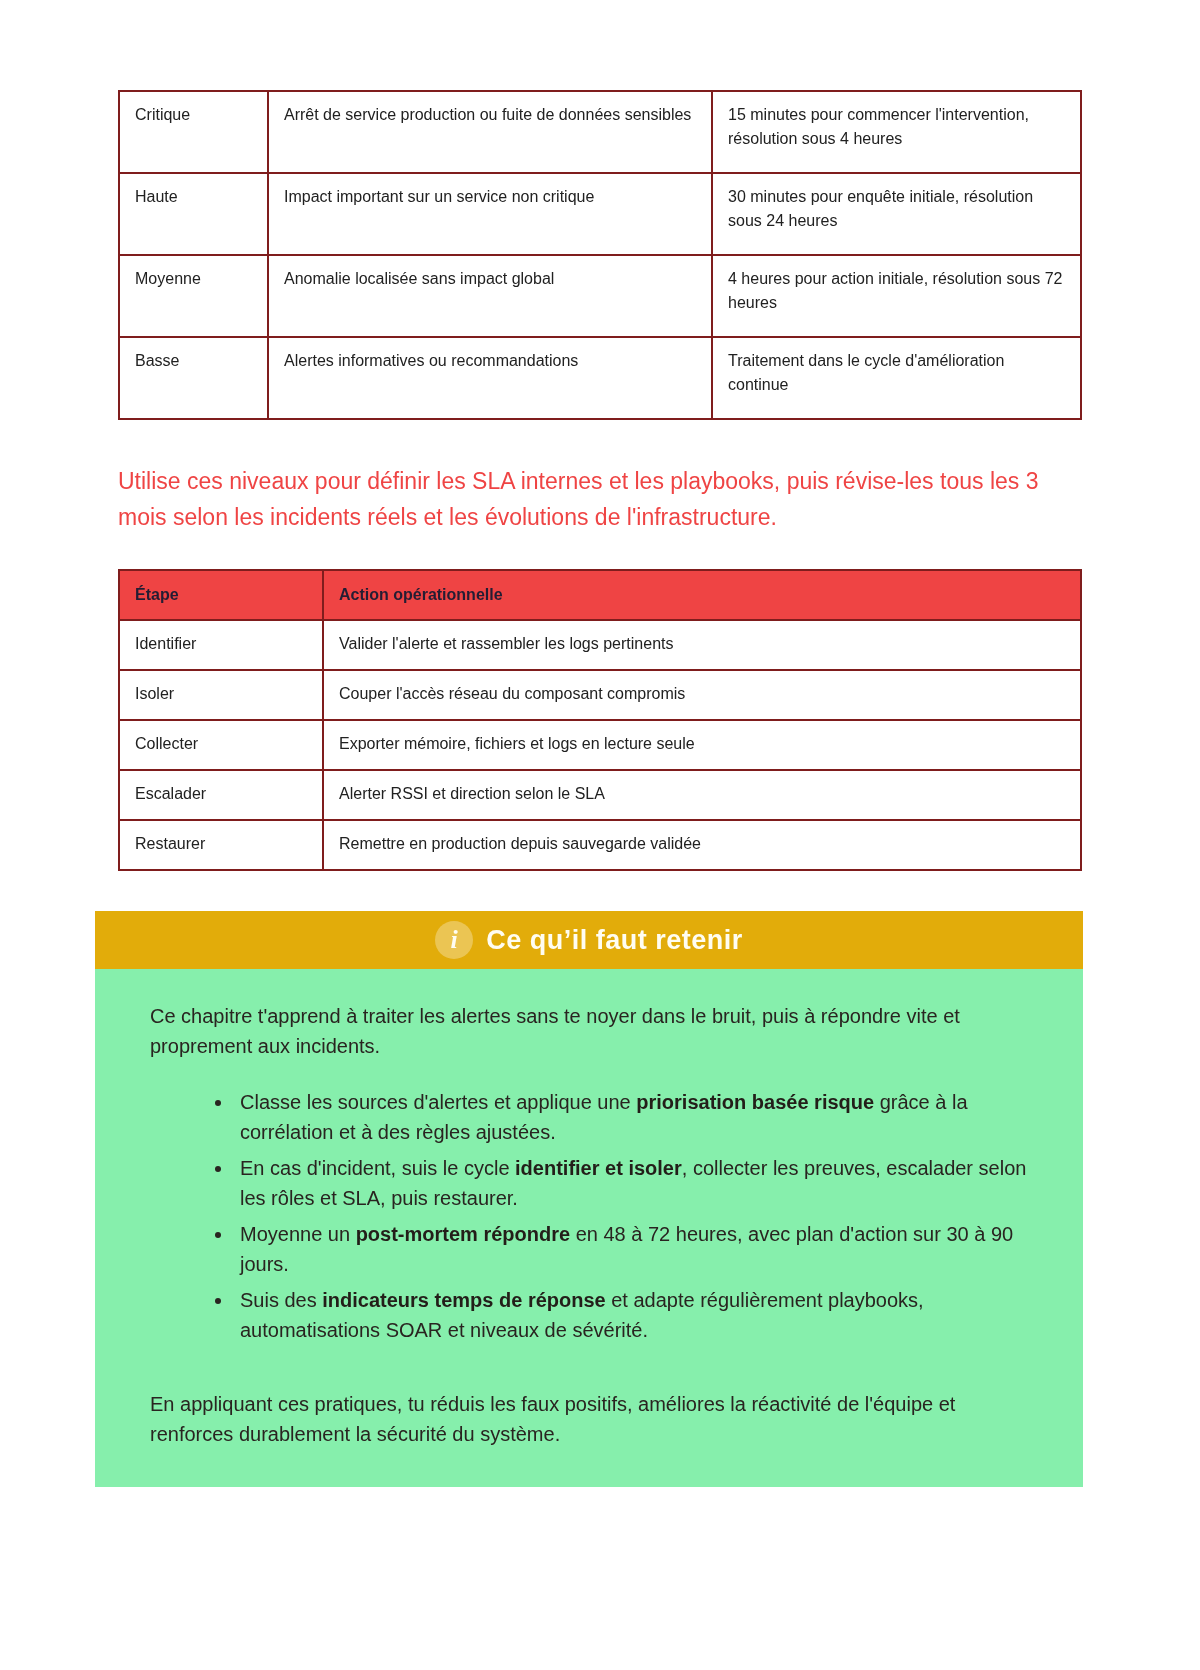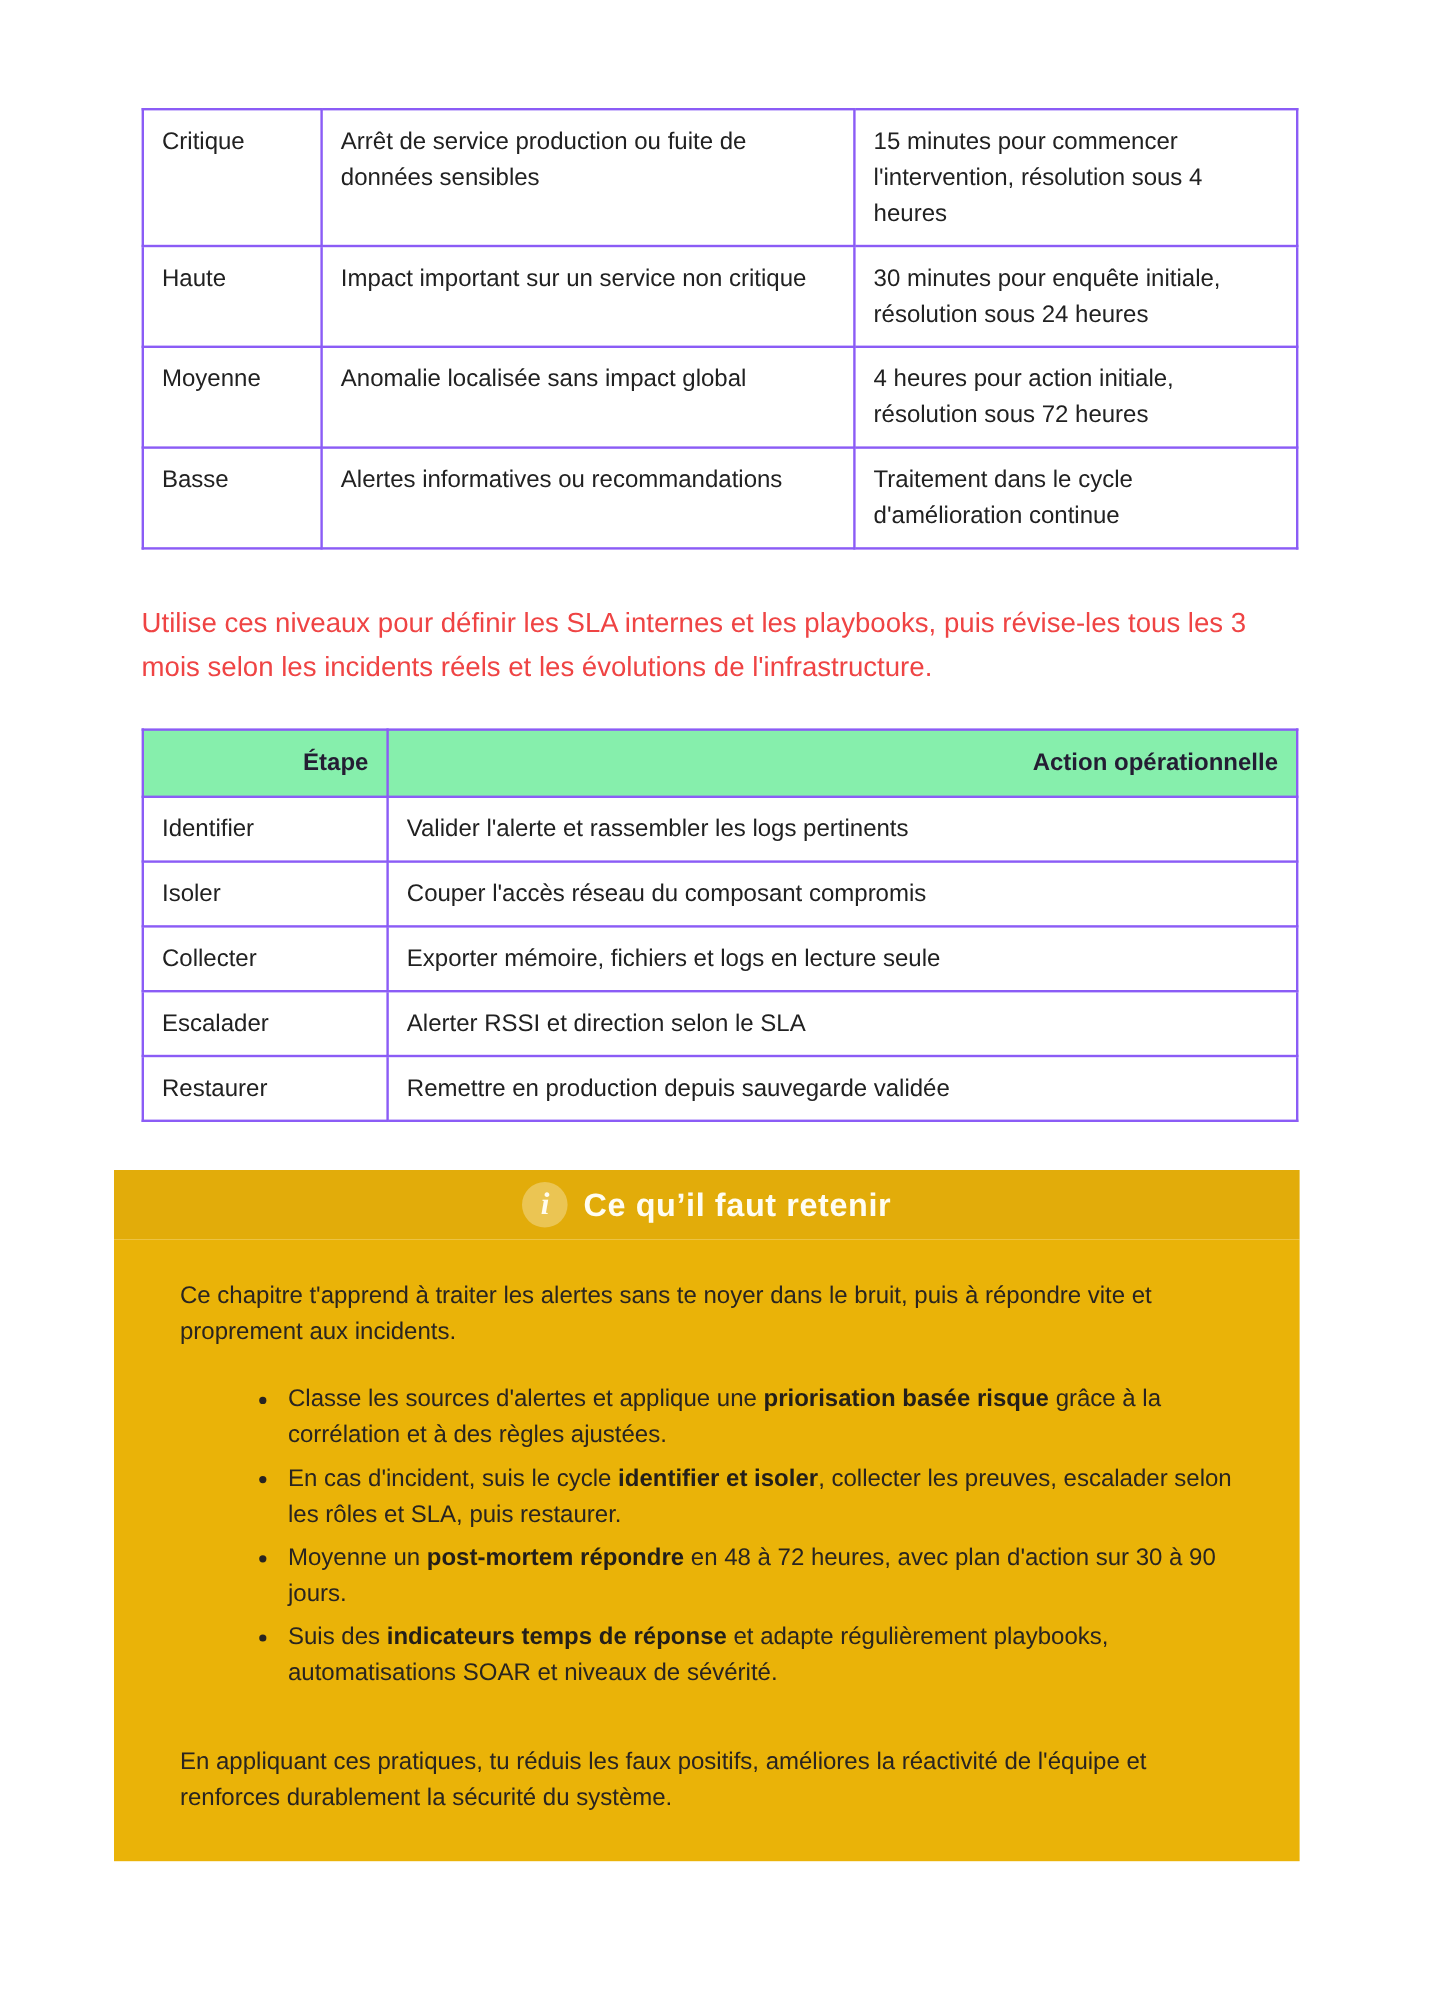--- a/index.html
+++ b/index.html
@@ -6,33 +6,33 @@
   body{
     width:1200px;height:1670px;overflow:hidden;background:#ffffff;
     font-family:"Liberation Sans",sans-serif;color:#212121;
     -webkit-font-smoothing:antialiased;
   }
   .page{box-sizing:border-box;padding:90px 118px 0 118px;}
 
   
   table{border-collapse:collapse;width:100%;table-layout:fixed;}
   td,th{
-    border:2px solid #8b5cf6;
+    border:2px solid #7f1d1d;
     padding:11px 15px;
-    font-size:20px;line-height:1.5;
+    font-size:16px;line-height:1.5;
     vertical-align:top;text-align:left;
     overflow-wrap:break-word;
   }
   .severity-table td.col-level{width:117px;}
   .severity-table td.col-desc{width:412px;}
   .severity-table td{height:58px;}
 
   .steps-table{margin-top:34px;}
   .steps-table th{
-    background:#86efac;color:#241d33;font-weight:bold;text-align:right;
+    background:#ef4444;color:#241d33;font-weight:bold;text-align:left;
     padding:12px 15px;
   }
   .steps-table td{height:26px;}
   .steps-table .col-step{width:172px;}
 
   
   .para{
     margin:44px 0 0 0;font-size:23px;line-height:1.55;color:#ef4444;
   }
 
@@ -52,21 +52,21 @@
     color:#FFFDF2;font-family:"Liberation Serif",serif;
     font-weight:bold;font-style:italic;font-size:26px;line-height:1;
     flex:0 0 auto;
   }
   .callout-title{
     margin:0;font-size:27px;font-weight:bold;color:#FFFDF2;
     letter-spacing:0.5px;
     text-align:right;
   }
   .callout-body{
-    background:#eab308;color:#292420;
+    background:#86efac;color:#292420;
     padding:32px 55px 38px 55px;box-sizing:border-box;
     font-size:20px;line-height:1.5;
   }
   .callout-body p{margin:0;}
   .callout-body .outro{margin-top:44px;}
   .callout-list{
     margin:26px 0 0 0;padding-left:84px;
   }
   .callout-list li{
     margin:0 0 6px 0;padding-left:6px;

